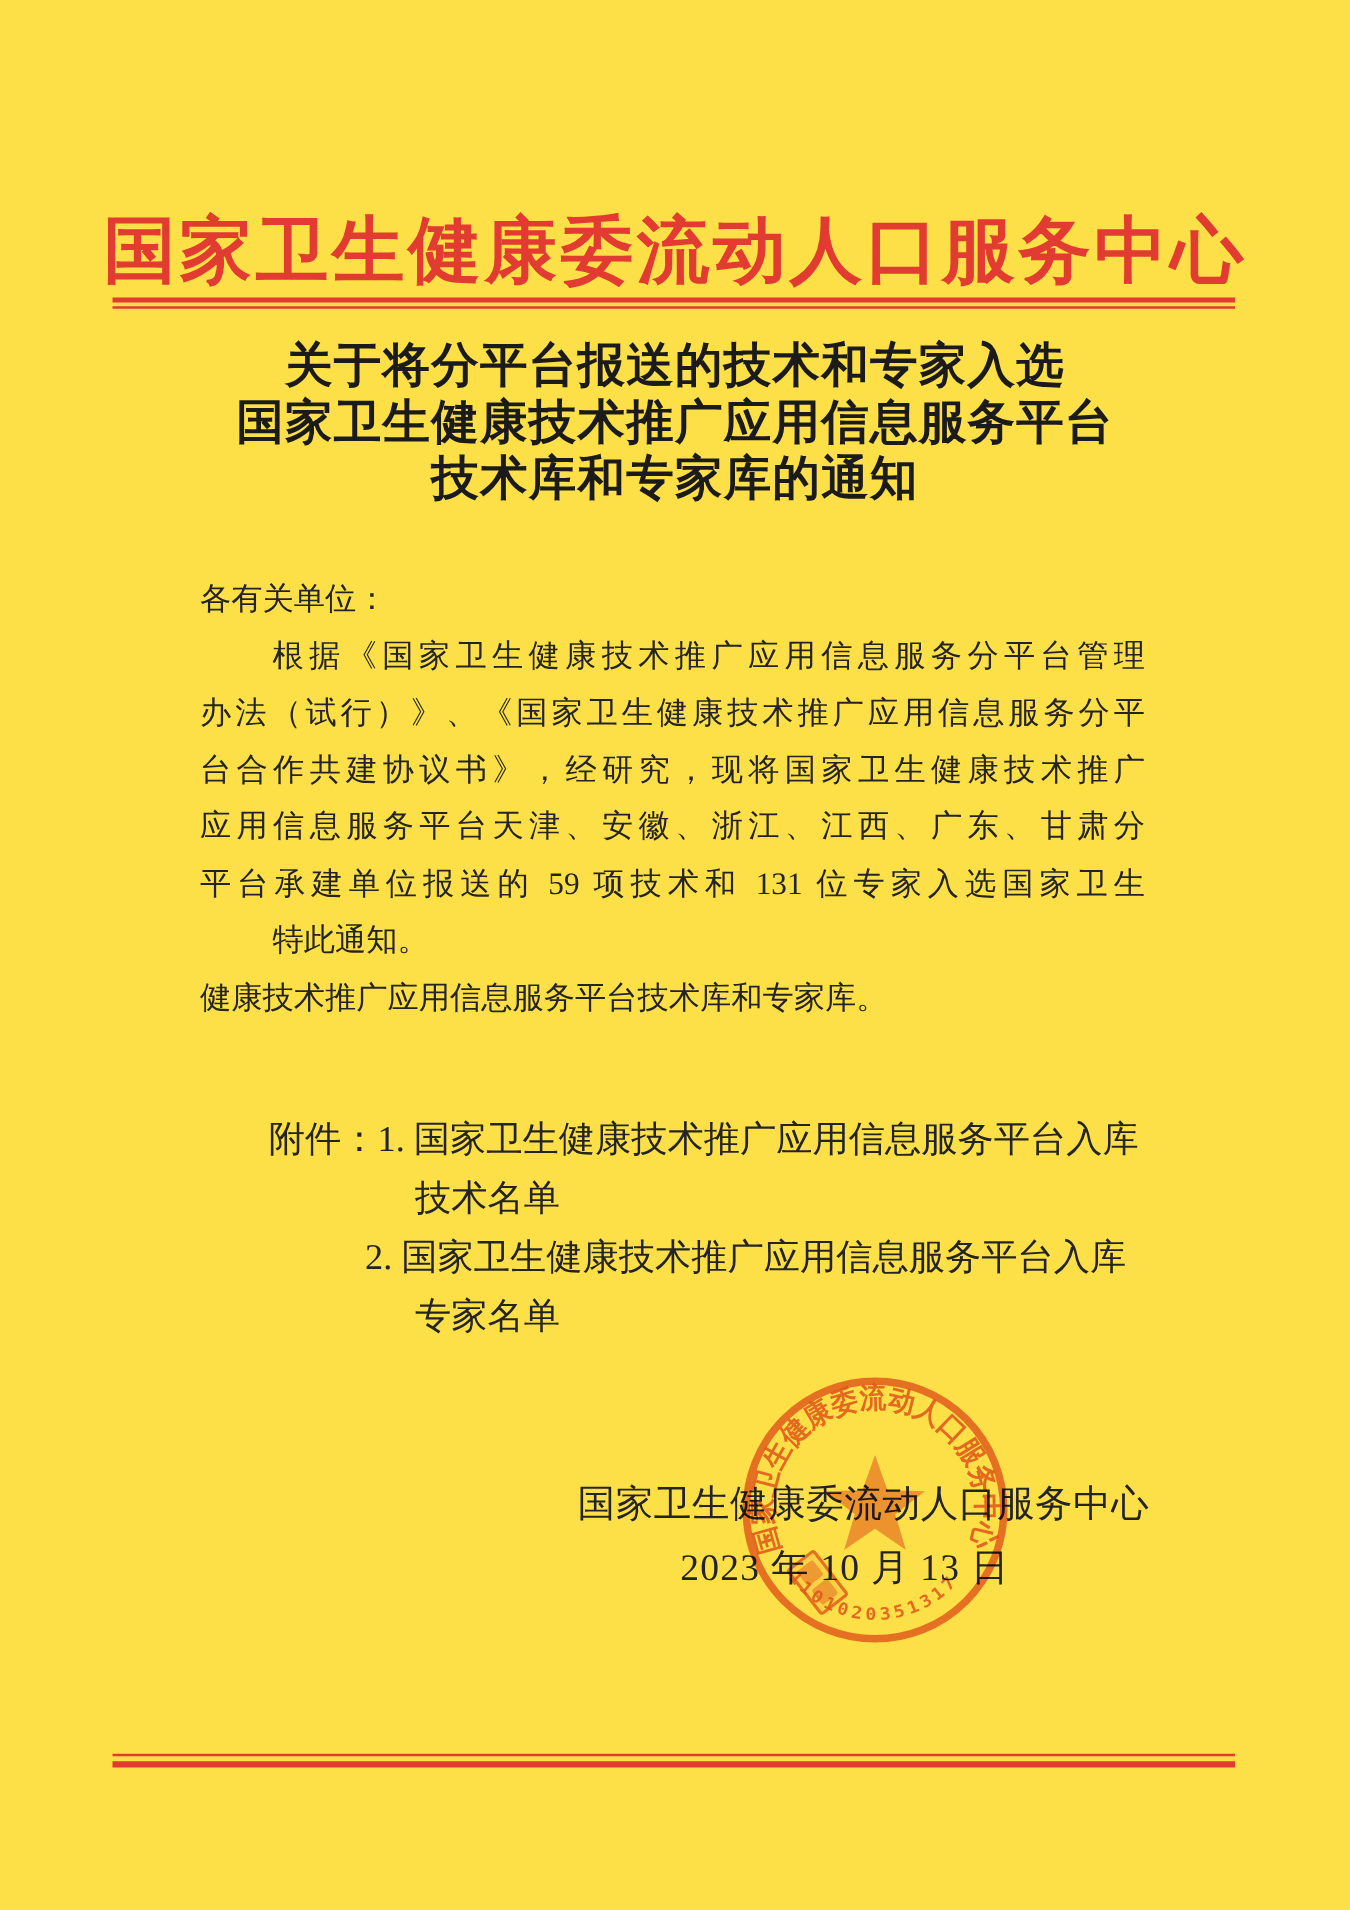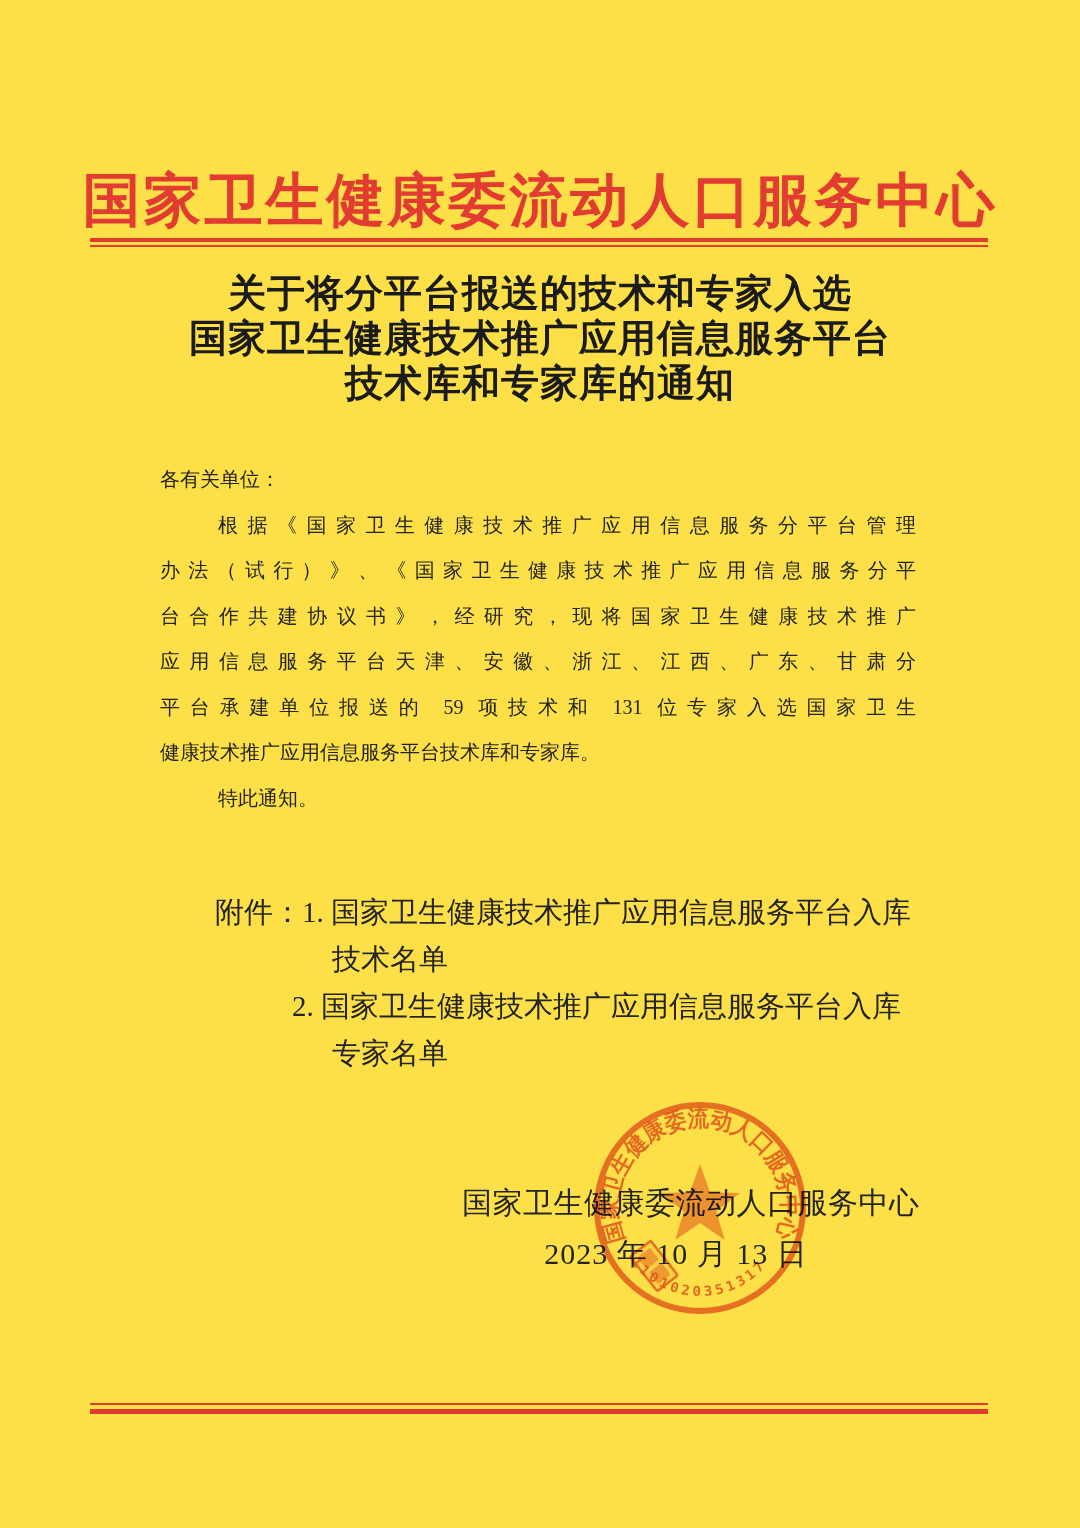--- a/index.html
+++ b/index.html
@@ -47,21 +47,21 @@
     font-size:38px;
     font-weight:bold;
     line-height:45px;
     letter-spacing:1px;
   }
   
   .body-block{
     position:absolute;
     top:457px;left:160px;width:756px;
     color:var(--ink);
-    font-size:20px;
+    font-size:25px;
     line-height:45.5px;
   }
   .body-line{white-space:nowrap;}
   .body-line.fill{
     white-space:normal;
     text-align:justify;
     text-align-last:justify;
   }
   .indent2{text-indent:58px;}
   
@@ -136,22 +136,22 @@
     <div>技术库和专家库的通知</div>
   </div>
 
   <div class="body-block">
     <div class="body-line">各有关单位：</div>
     <div class="body-line fill indent2">根据《国家卫生健康技术推广应用信息服务分平台管理</div>
     <div class="body-line fill">办法（试行）》、《国家卫生健康技术推广应用信息服务分平</div>
     <div class="body-line fill">台合作共建协议书》，经研究，现将国家卫生健康技术推广</div>
     <div class="body-line fill">应用信息服务平台天津、安徽、浙江、江西、广东、甘肃分</div>
     <div class="body-line fill">平台承建单位报送的 59 项技术和 131 位专家入选国家卫生</div>
+    <div class="body-line indent2">特此通知。</div>
     <div class="body-line">健康技术推广应用信息服务平台技术库和专家库。</div>
-    <div class="body-line indent2">特此通知。</div>
   </div>
 
   <div class="attachments">
     <div class="att-line">附件：1. 国家卫生健康技术推广应用信息服务平台入库</div>
     <div class="att-line att-indent-a">技术名单</div>
     <div class="att-line att-indent-b">2. 国家卫生健康技术推广应用信息服务平台入库</div>
     <div class="att-line att-indent-a">专家名单</div>
   </div>
 
   <div class="sig-org">国家卫生健康委流动人口服务中心</div>

